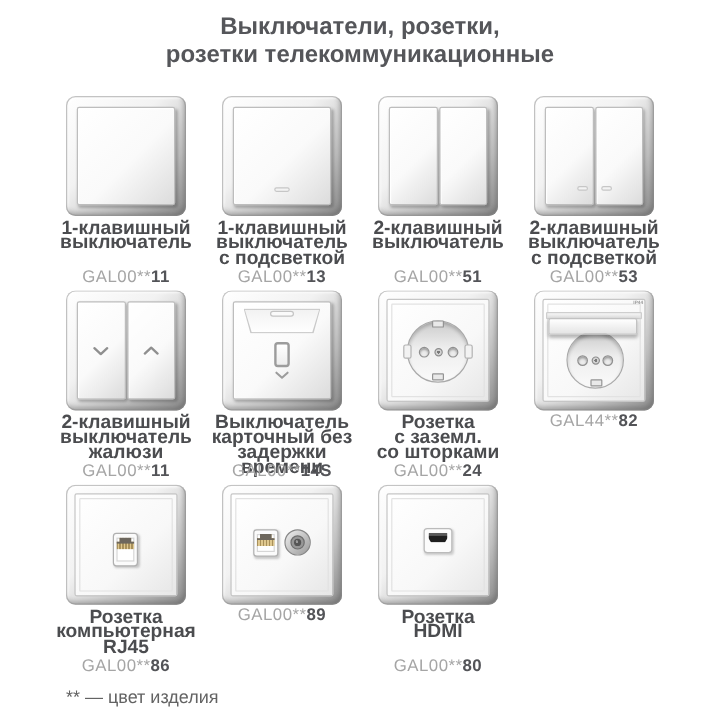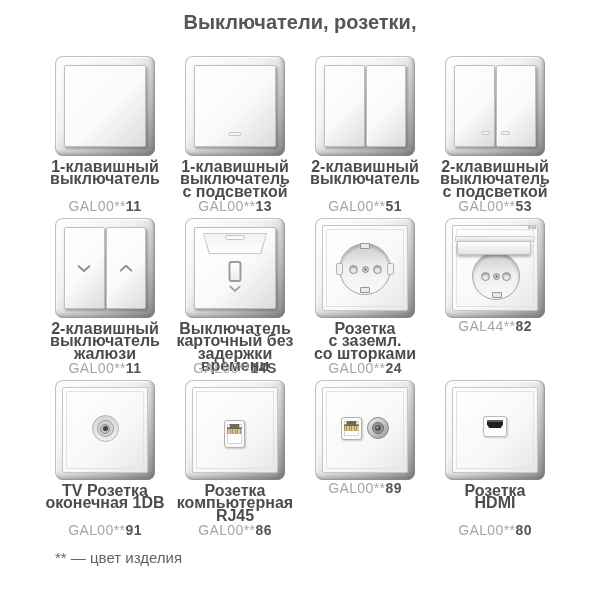--- a/index.html
+++ b/index.html
@@ -116,20 +116,21 @@
     border:1px solid #bbbbbb;border-radius:3px;box-shadow:1px 1px 2px rgba(0,0,0,.18);}
   .hds{left:3px;right:3px;top:3px;height:8px;border-radius:1px;
     background:linear-gradient(180deg,#5a5a5a 0 28%,#1f1f1f 29% 100%);
     clip-path:polygon(0 0,100% 0,100% 55%,86% 100%,14% 100%,0 55%);}
 </style>
 </head>
 <body>
 
 <div class="title">
   <div>Выключатели, розетки,</div>
+  <div>розетки телекоммуникационные</div>
 </div>
 
 <div class="grid">
 
   <div class="cell">
     <div class="tile">
         <div class="key"></div>
       </div>
     <div class="pname">
       <span class="nl">1-клавишный</span>
@@ -257,37 +258,20 @@
       <div class="sk-hole h-r2"></div>
       <div class="sk-screw s-2"></div>
       <div class="sk-clip cl-b2"></div>
       <div class="hinge"></div>
       <div class="lid"></div>
       <div class="ip-label">IP44</div>
     </div>
     <div class="pcode"><span class="cp">GAL44**</span><span class="cb">82</span></div>
   </div>
 
-  <div class="cell">
-    <div class="tile">
-      <div class="plate">
-          <div class="plate2"></div>
-        </div>
-      <div class="tvc1"></div>
-      <div class="tvc2"></div>
-      <div class="tvc3"></div>
-      <div class="tvc4"></div>
-    </div>
-    <div class="pname">
-      <span class="nl">TV Розетка</span>
-      <span class="nl">оконечная 1DB</span>
-      <span class="nl"></span>
-    </div>
-    <div class="pcode"><span class="cp">GAL00**</span><span class="cb">91</span></div>
-  </div>
 
   <div class="cell">
     <div class="tile">
       <div class="plate">
           <div class="plate2"></div>
         </div>
       <div class="rjm">
         <div class="rjo"></div>
         <div class="rjp"></div>
       </div>

